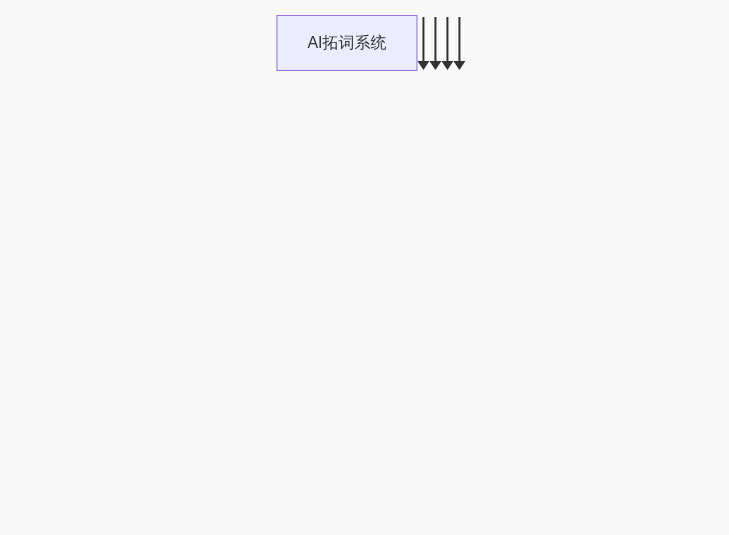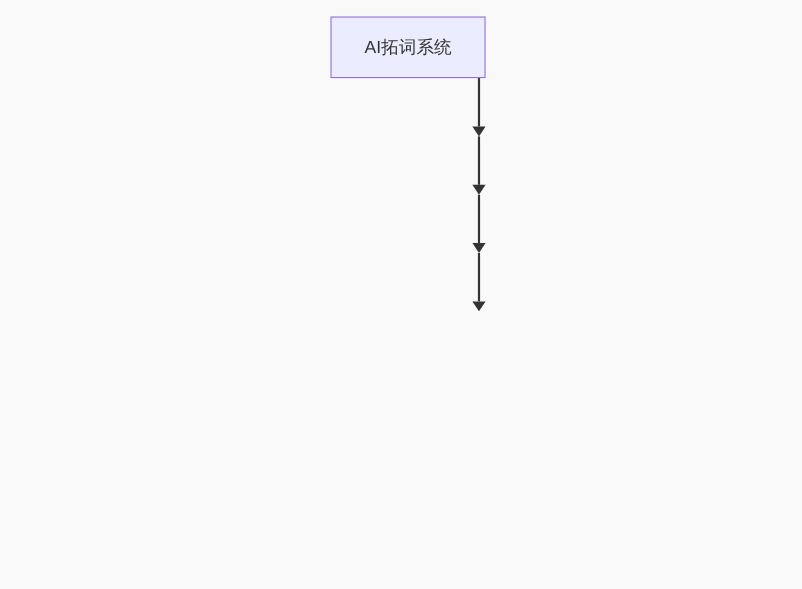--- a/index.html
+++ b/index.html
@@ -18,22 +18,22 @@
   .canvas{
     position:relative;
     width:729px;height:535px;
     background:var(--background);
   }
   .flow-column{
     position:absolute;
     left:371px;top:15px;
     transform:translateX(-50%);
     display:flex;
-    flex-direction:column;
-    align-items:flex-end;
+    flex-direction:row;
+    align-items:center;
   }
   .node{
     height:56px;
     padding:0 30px;
     display:flex;
     align-items:center;
     justify-content:center;
     background:var(--node-fill);
     border:1px solid var(--node-border);
     color:var(--node-text);

